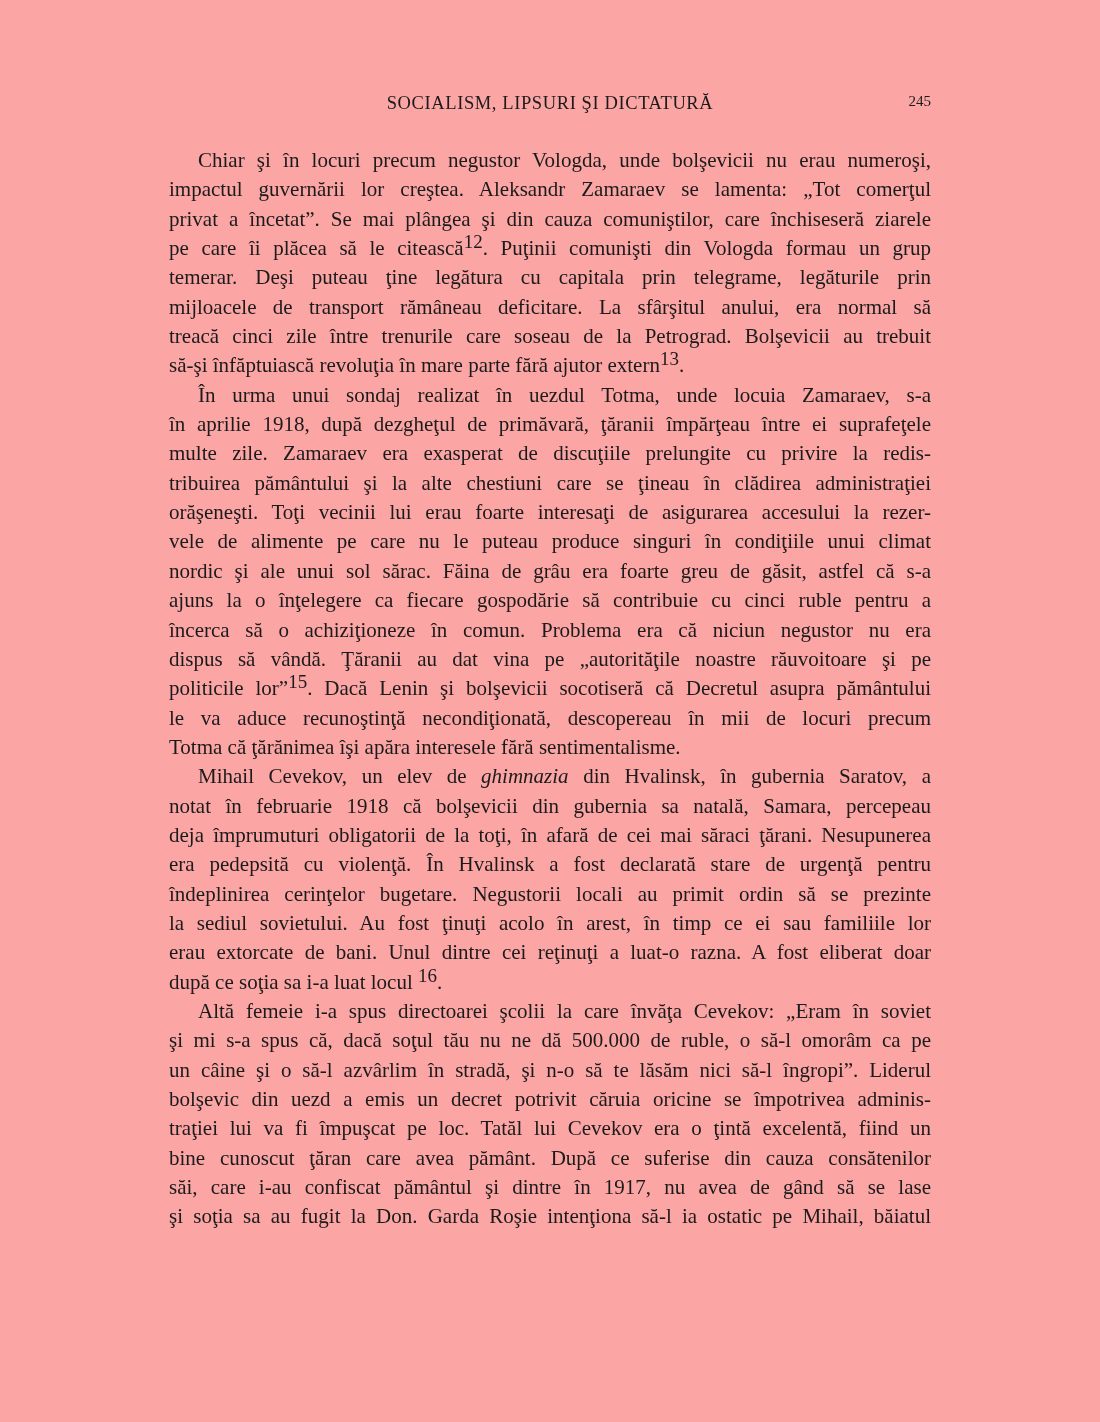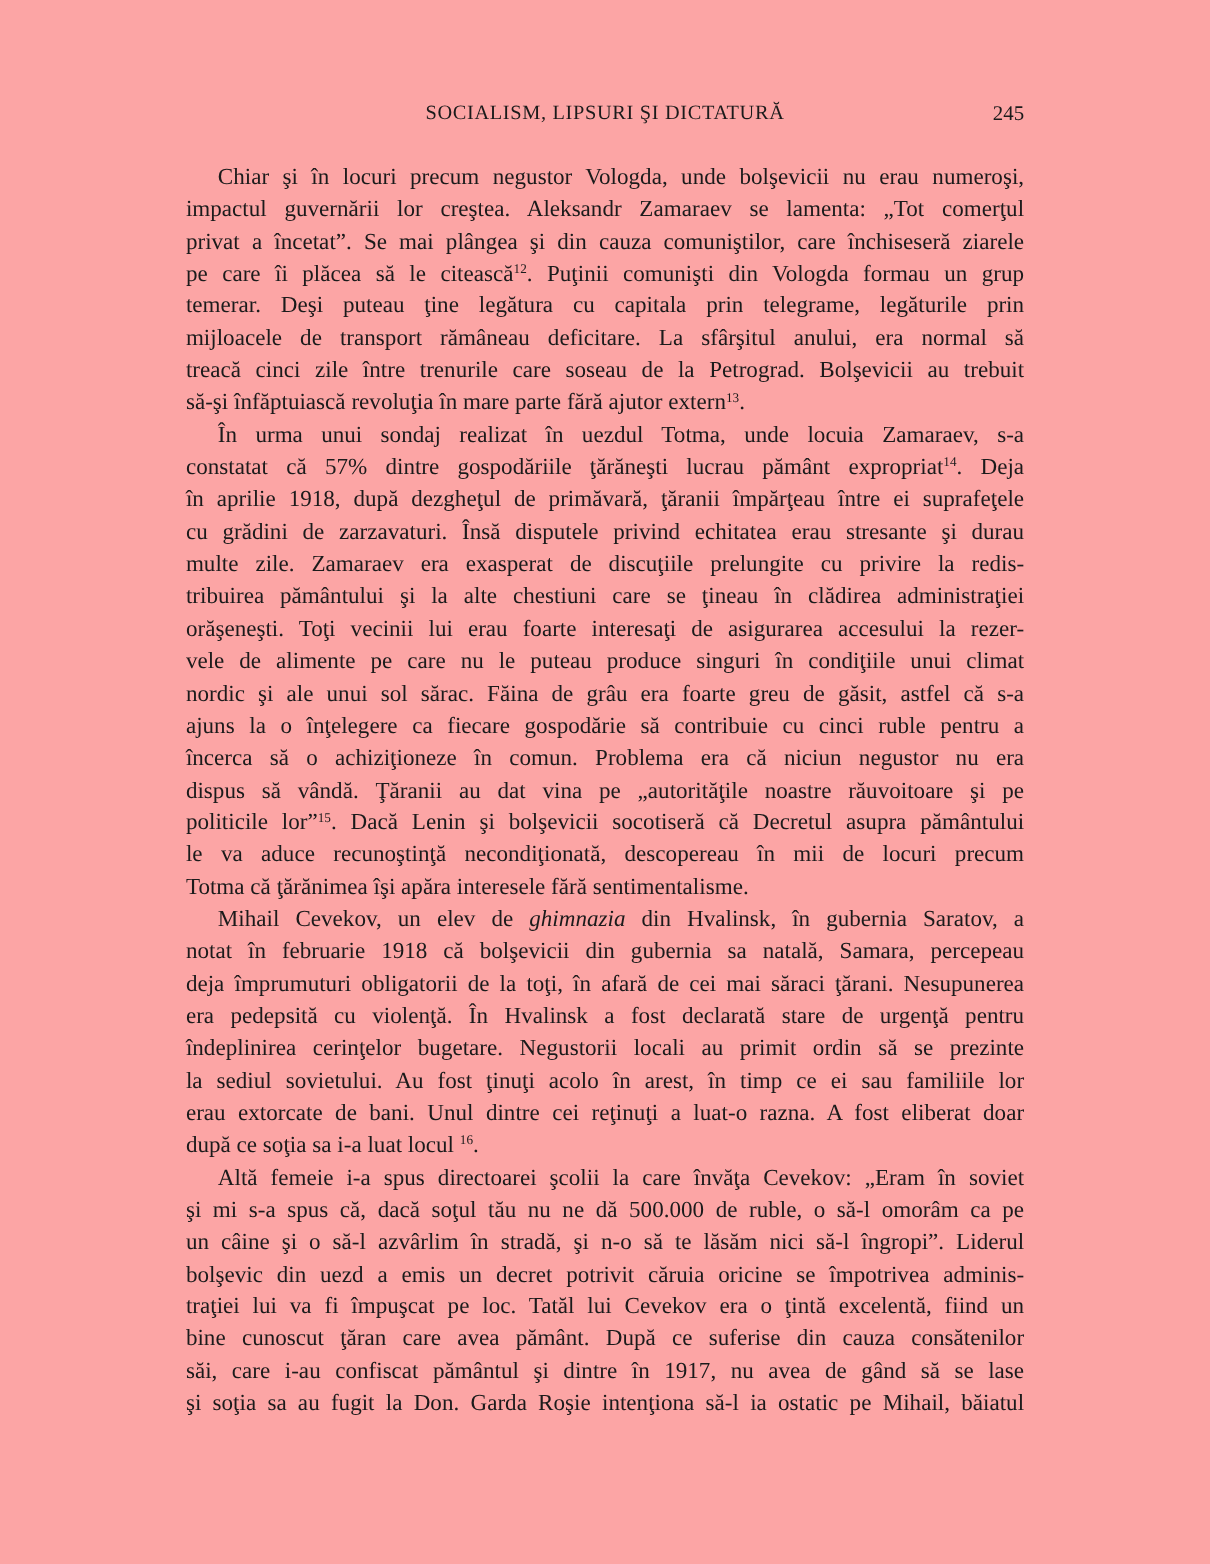--- a/index.html
+++ b/index.html
@@ -22,40 +22,40 @@
   .header-title {
     text-align: center;
     font-size: 18.5px;
     letter-spacing: 0.6px;
     white-space: nowrap;
   }
   .page-number {
     position: absolute;
     right: 0;
     top: 0;
-    font-size: 19px;
+    font-size: 15px;
   }
   .text-block {
     position: absolute;
     left: 169px;
     top: 146px;
     width: 762px;
   }
   .line {
     font-size: 21px;
     line-height: 29.35px;
     height: 29.35px;
     text-align: justify;
     text-align-last: justify;
     overflow: visible;
   }
   .line.indent { text-indent: 29px; }
   .line.last { text-align-last: left; }
   .line sup {
-    font-size: 12px;
+    font-size: 19px;
     line-height: 0;
     position: relative;
     top: -7px;
     vertical-align: baseline;
   }
   .line i { font-style: italic; }
 </style>
 </head>
 <body>
 
@@ -67,23 +67,21 @@
   <div class="text-block">
       <div class="line indent">Chiar şi în locuri precum negustor Vologda, unde bolşevicii nu erau numeroşi,</div>
       <div class="line">impactul guvernării lor creştea. Aleksandr Zamaraev se lamenta: „Tot comerţul</div>
       <div class="line">privat a încetat”. Se mai plângea şi din cauza comuniştilor, care închiseseră ziarele</div>
       <div class="line">pe care îi plăcea să le citească<sup>12</sup>. Puţinii comunişti din Vologda formau un grup</div>
       <div class="line">temerar. Deşi puteau ţine legătura cu capitala prin telegrame, legăturile prin</div>
       <div class="line">mijloacele de transport rămâneau deficitare. La sfârşitul anului, era normal să</div>
       <div class="line">treacă cinci zile între trenurile care soseau de la Petrograd. Bolşevicii au trebuit</div>
       <div class="line last">să-şi înfăptuiască revoluţia în mare parte fără ajutor extern<sup>13</sup>.</div>
       <div class="line indent">În urma unui sondaj realizat în uezdul Totma, unde locuia Zamaraev, s-a</div>
-      <div class="line">constatat că 57% dintre gospodăriile ţărăneşti lucrau pământ expropriat<sup>14</sup>. Deja</div>
       <div class="line">în aprilie 1918, după dezgheţul de primăvară, ţăranii împărţeau între ei suprafeţele</div>
-      <div class="line">cu grădini de zarzavaturi. Însă disputele privind echitatea erau stresante şi durau</div>
       <div class="line">multe zile. Zamaraev era exasperat de discuţiile prelungite cu privire la redis-</div>
       <div class="line">tribuirea pământului şi la alte chestiuni care se ţineau în clădirea administraţiei</div>
       <div class="line">orăşeneşti. Toţi vecinii lui erau foarte interesaţi de asigurarea accesului la rezer-</div>
       <div class="line">vele de alimente pe care nu le puteau produce singuri în condiţiile unui climat</div>
       <div class="line">nordic şi ale unui sol sărac. Făina de grâu era foarte greu de găsit, astfel că s-a</div>
       <div class="line">ajuns la o înţelegere ca fiecare gospodărie să contribuie cu cinci ruble pentru a</div>
       <div class="line">încerca să o achiziţioneze în comun. Problema era că niciun negustor nu era</div>
       <div class="line">dispus să vândă. Ţăranii au dat vina pe „autorităţile noastre răuvoitoare şi pe</div>
       <div class="line">politicile lor”<sup>15</sup>. Dacă Lenin şi bolşevicii socotiseră că Decretul asupra pământului</div>
       <div class="line">le va aduce recunoştinţă necondiţionată, descopereau în mii de locuri precum</div>

